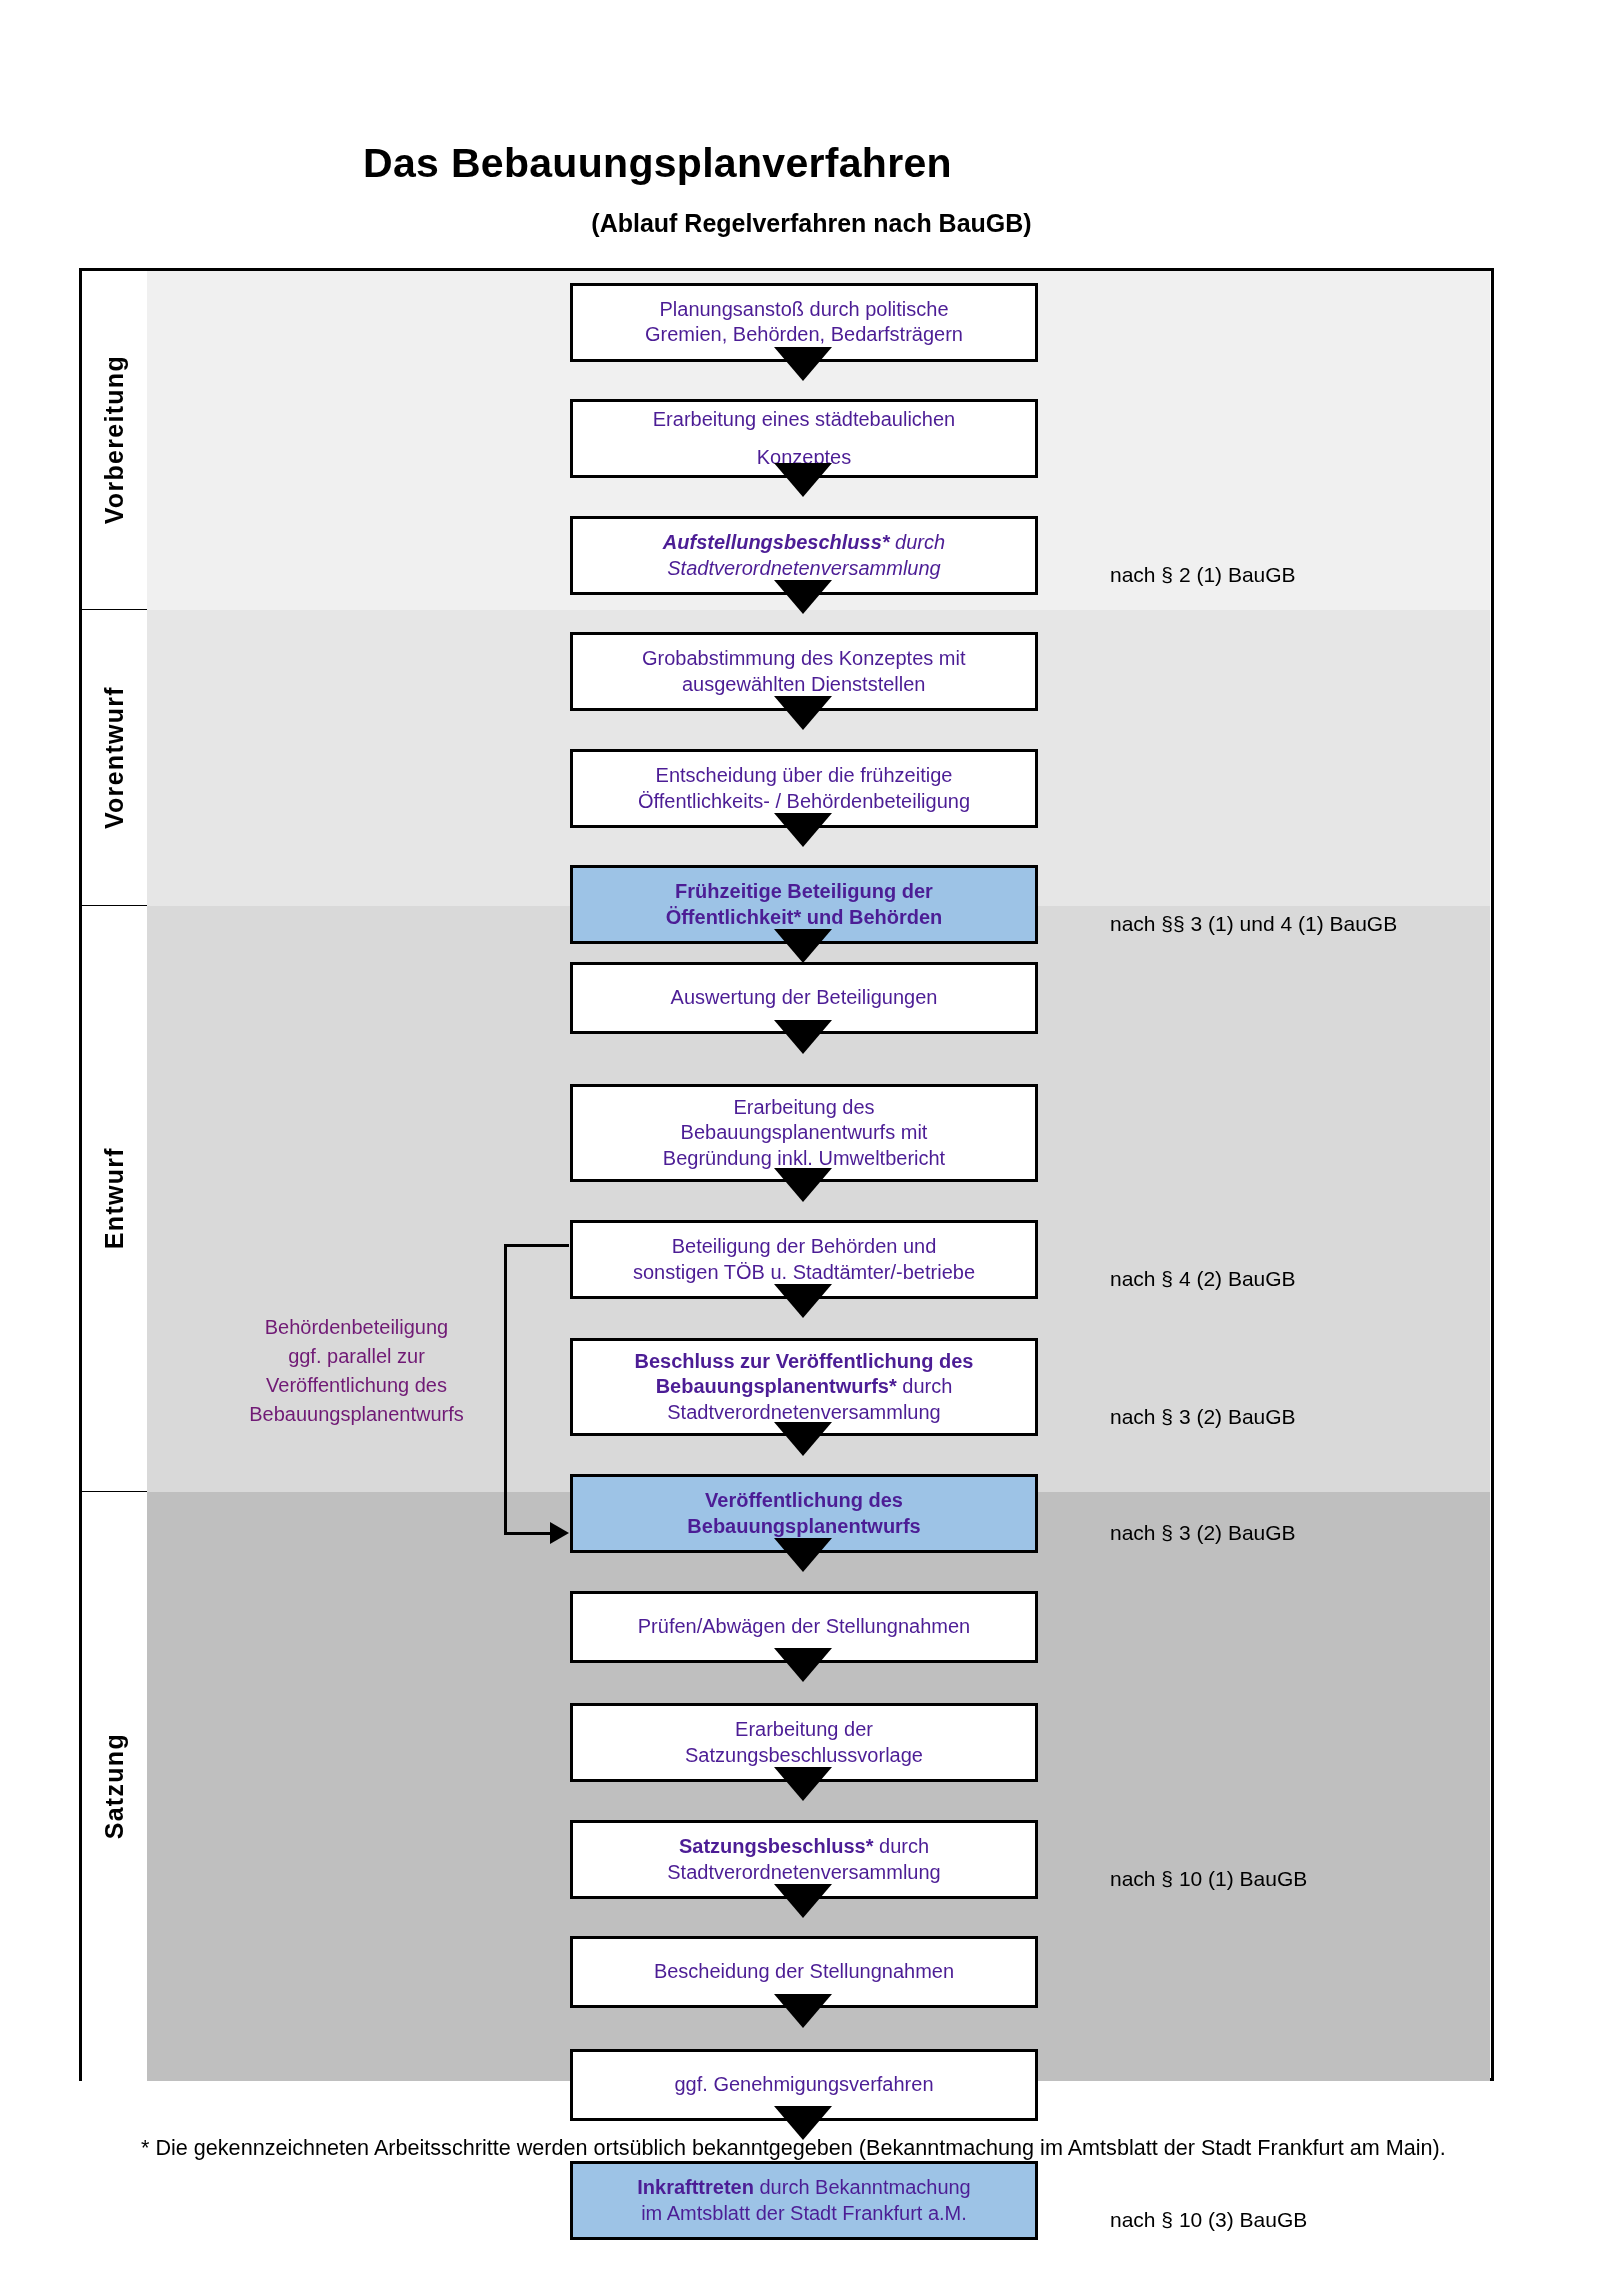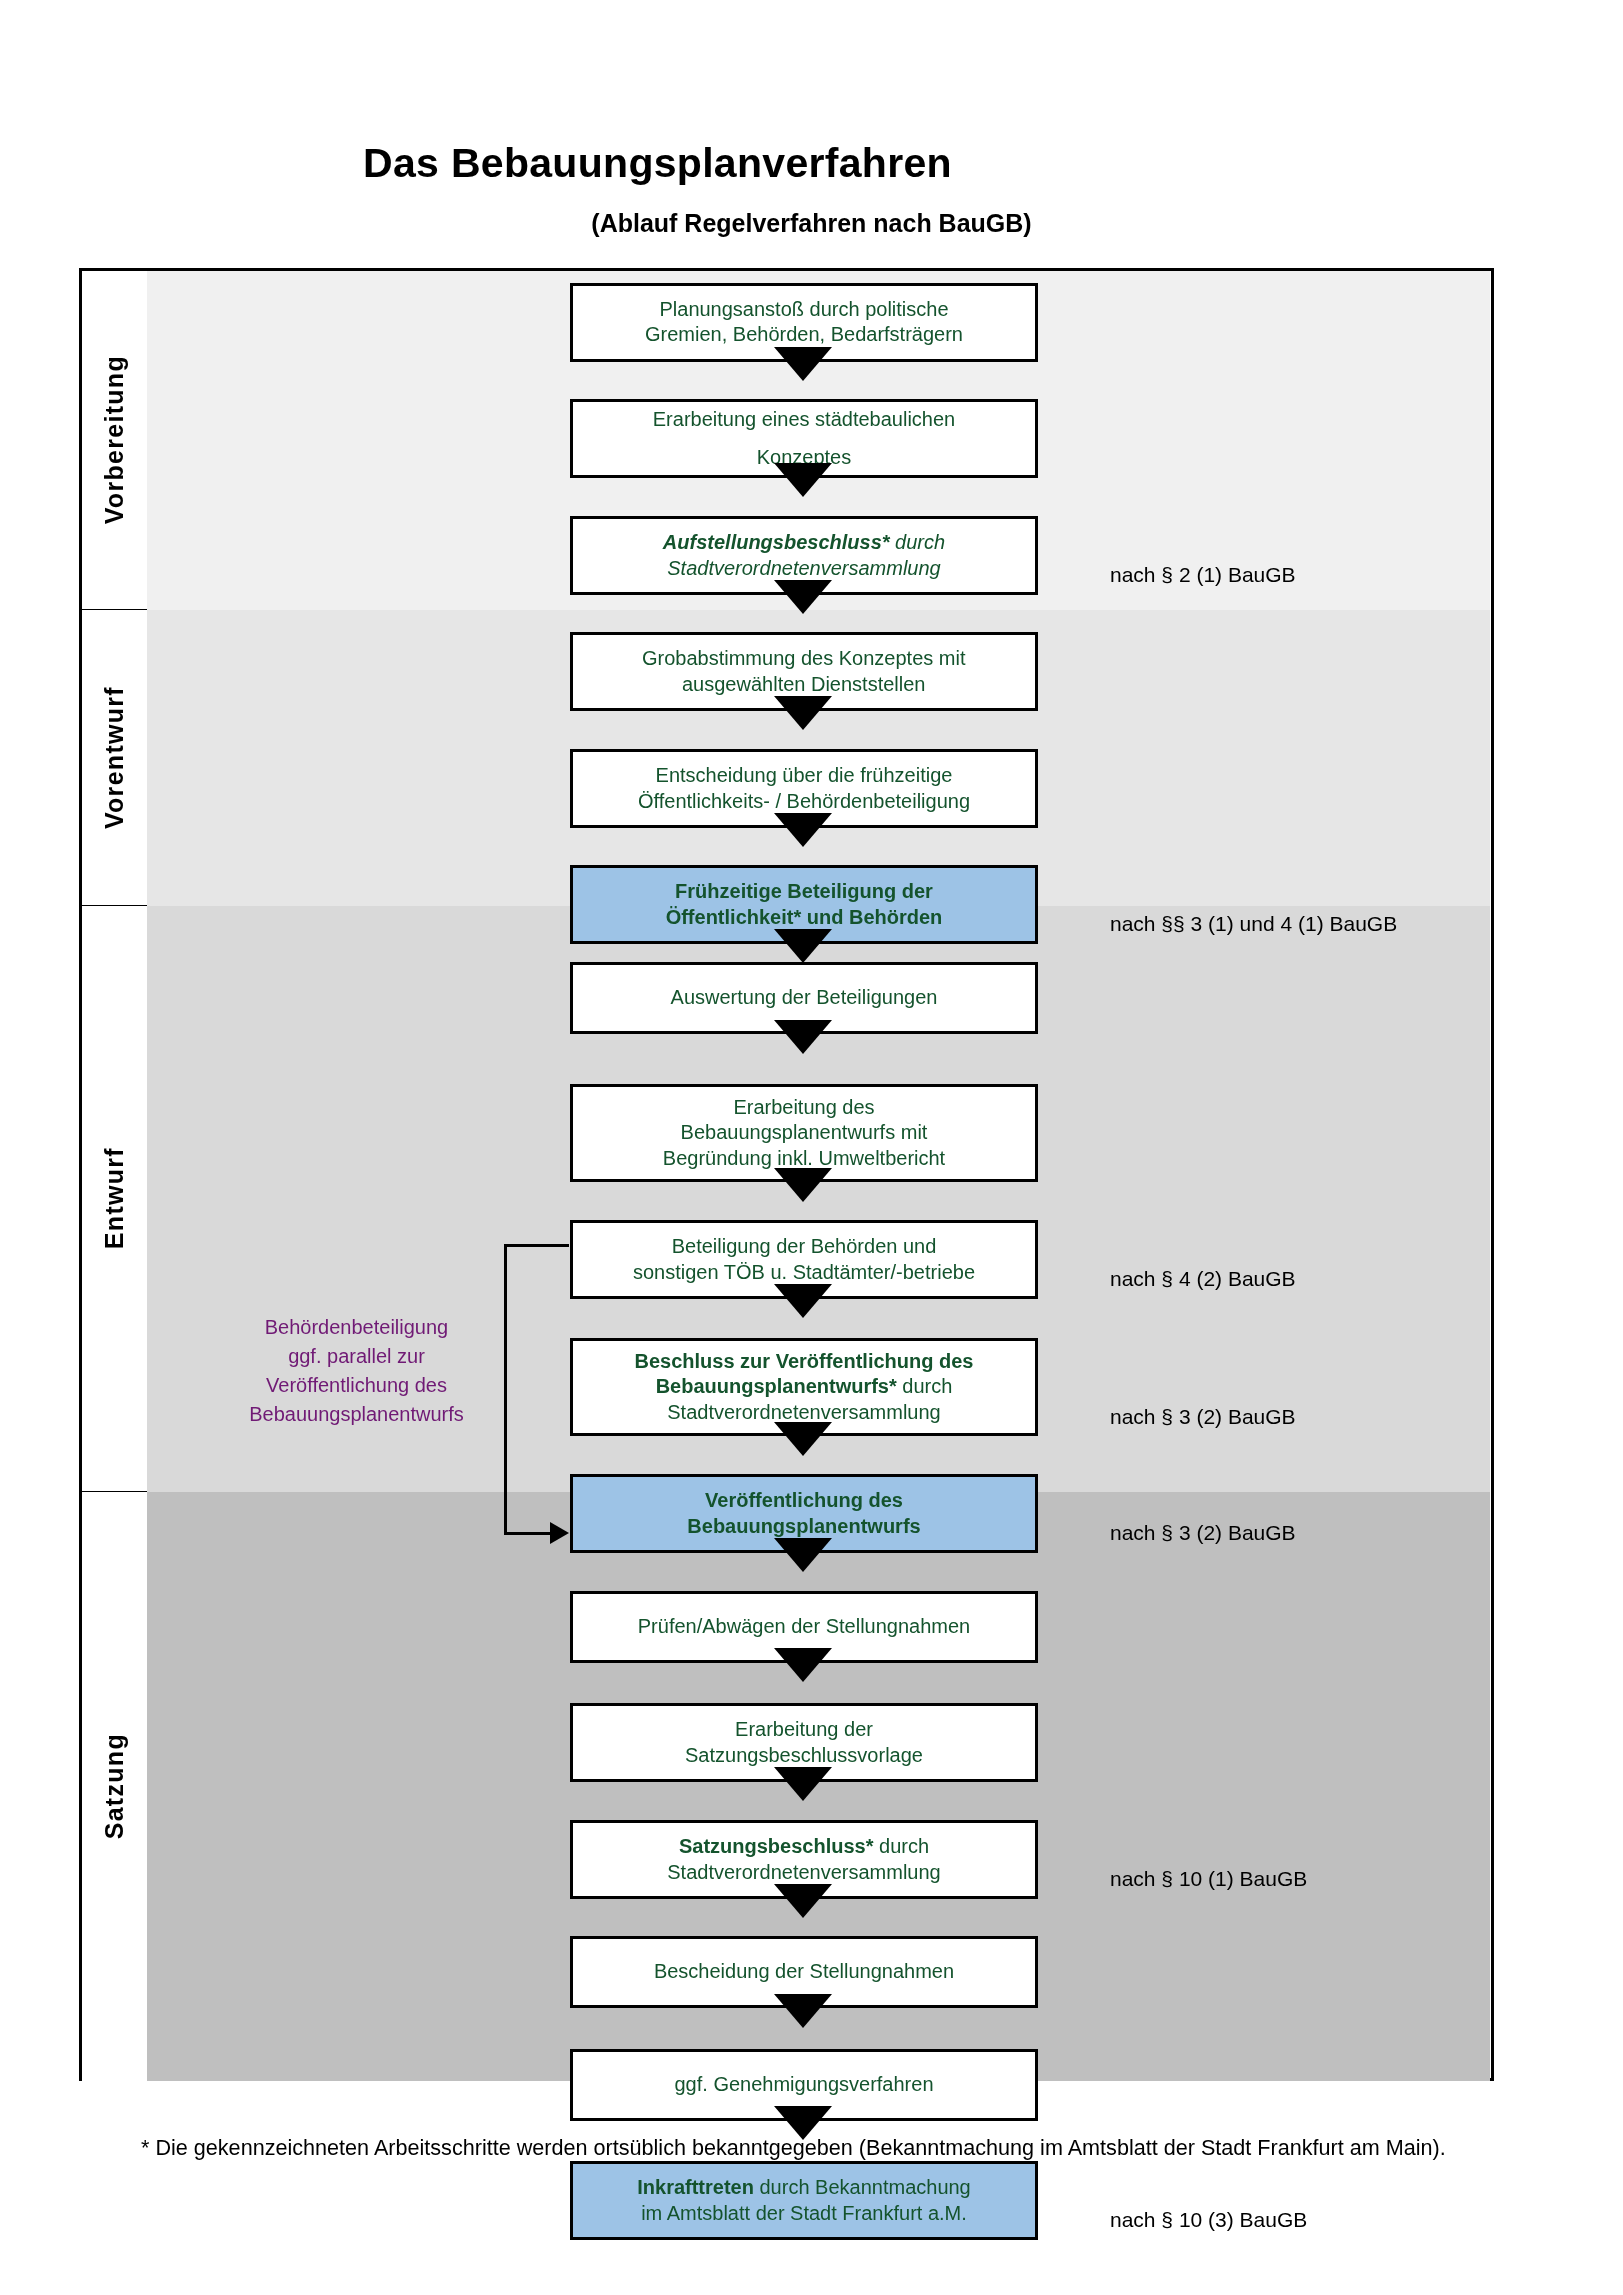--- a/index.html
+++ b/index.html
@@ -94,21 +94,21 @@
     position: absolute;
     border: 3.3px solid #000;
     background: #ffffff;
     display: flex;
     flex-direction: column;
     align-items: center;
     justify-content: center;
     text-align: center;
     font-size: 20px;
     line-height: 1.26;
-    color: #14532d;
+    color: #4c1d95;
     padding: 2.6px 6.5px;
     z-index: 3;
   }
   .fbox.blue { background: #9dc3e6; }
   .fbox .ln { display: block; width: 100%; }
   .fbox .b { font-weight: bold; }
 
   
   .arrow {
     position: absolute;

